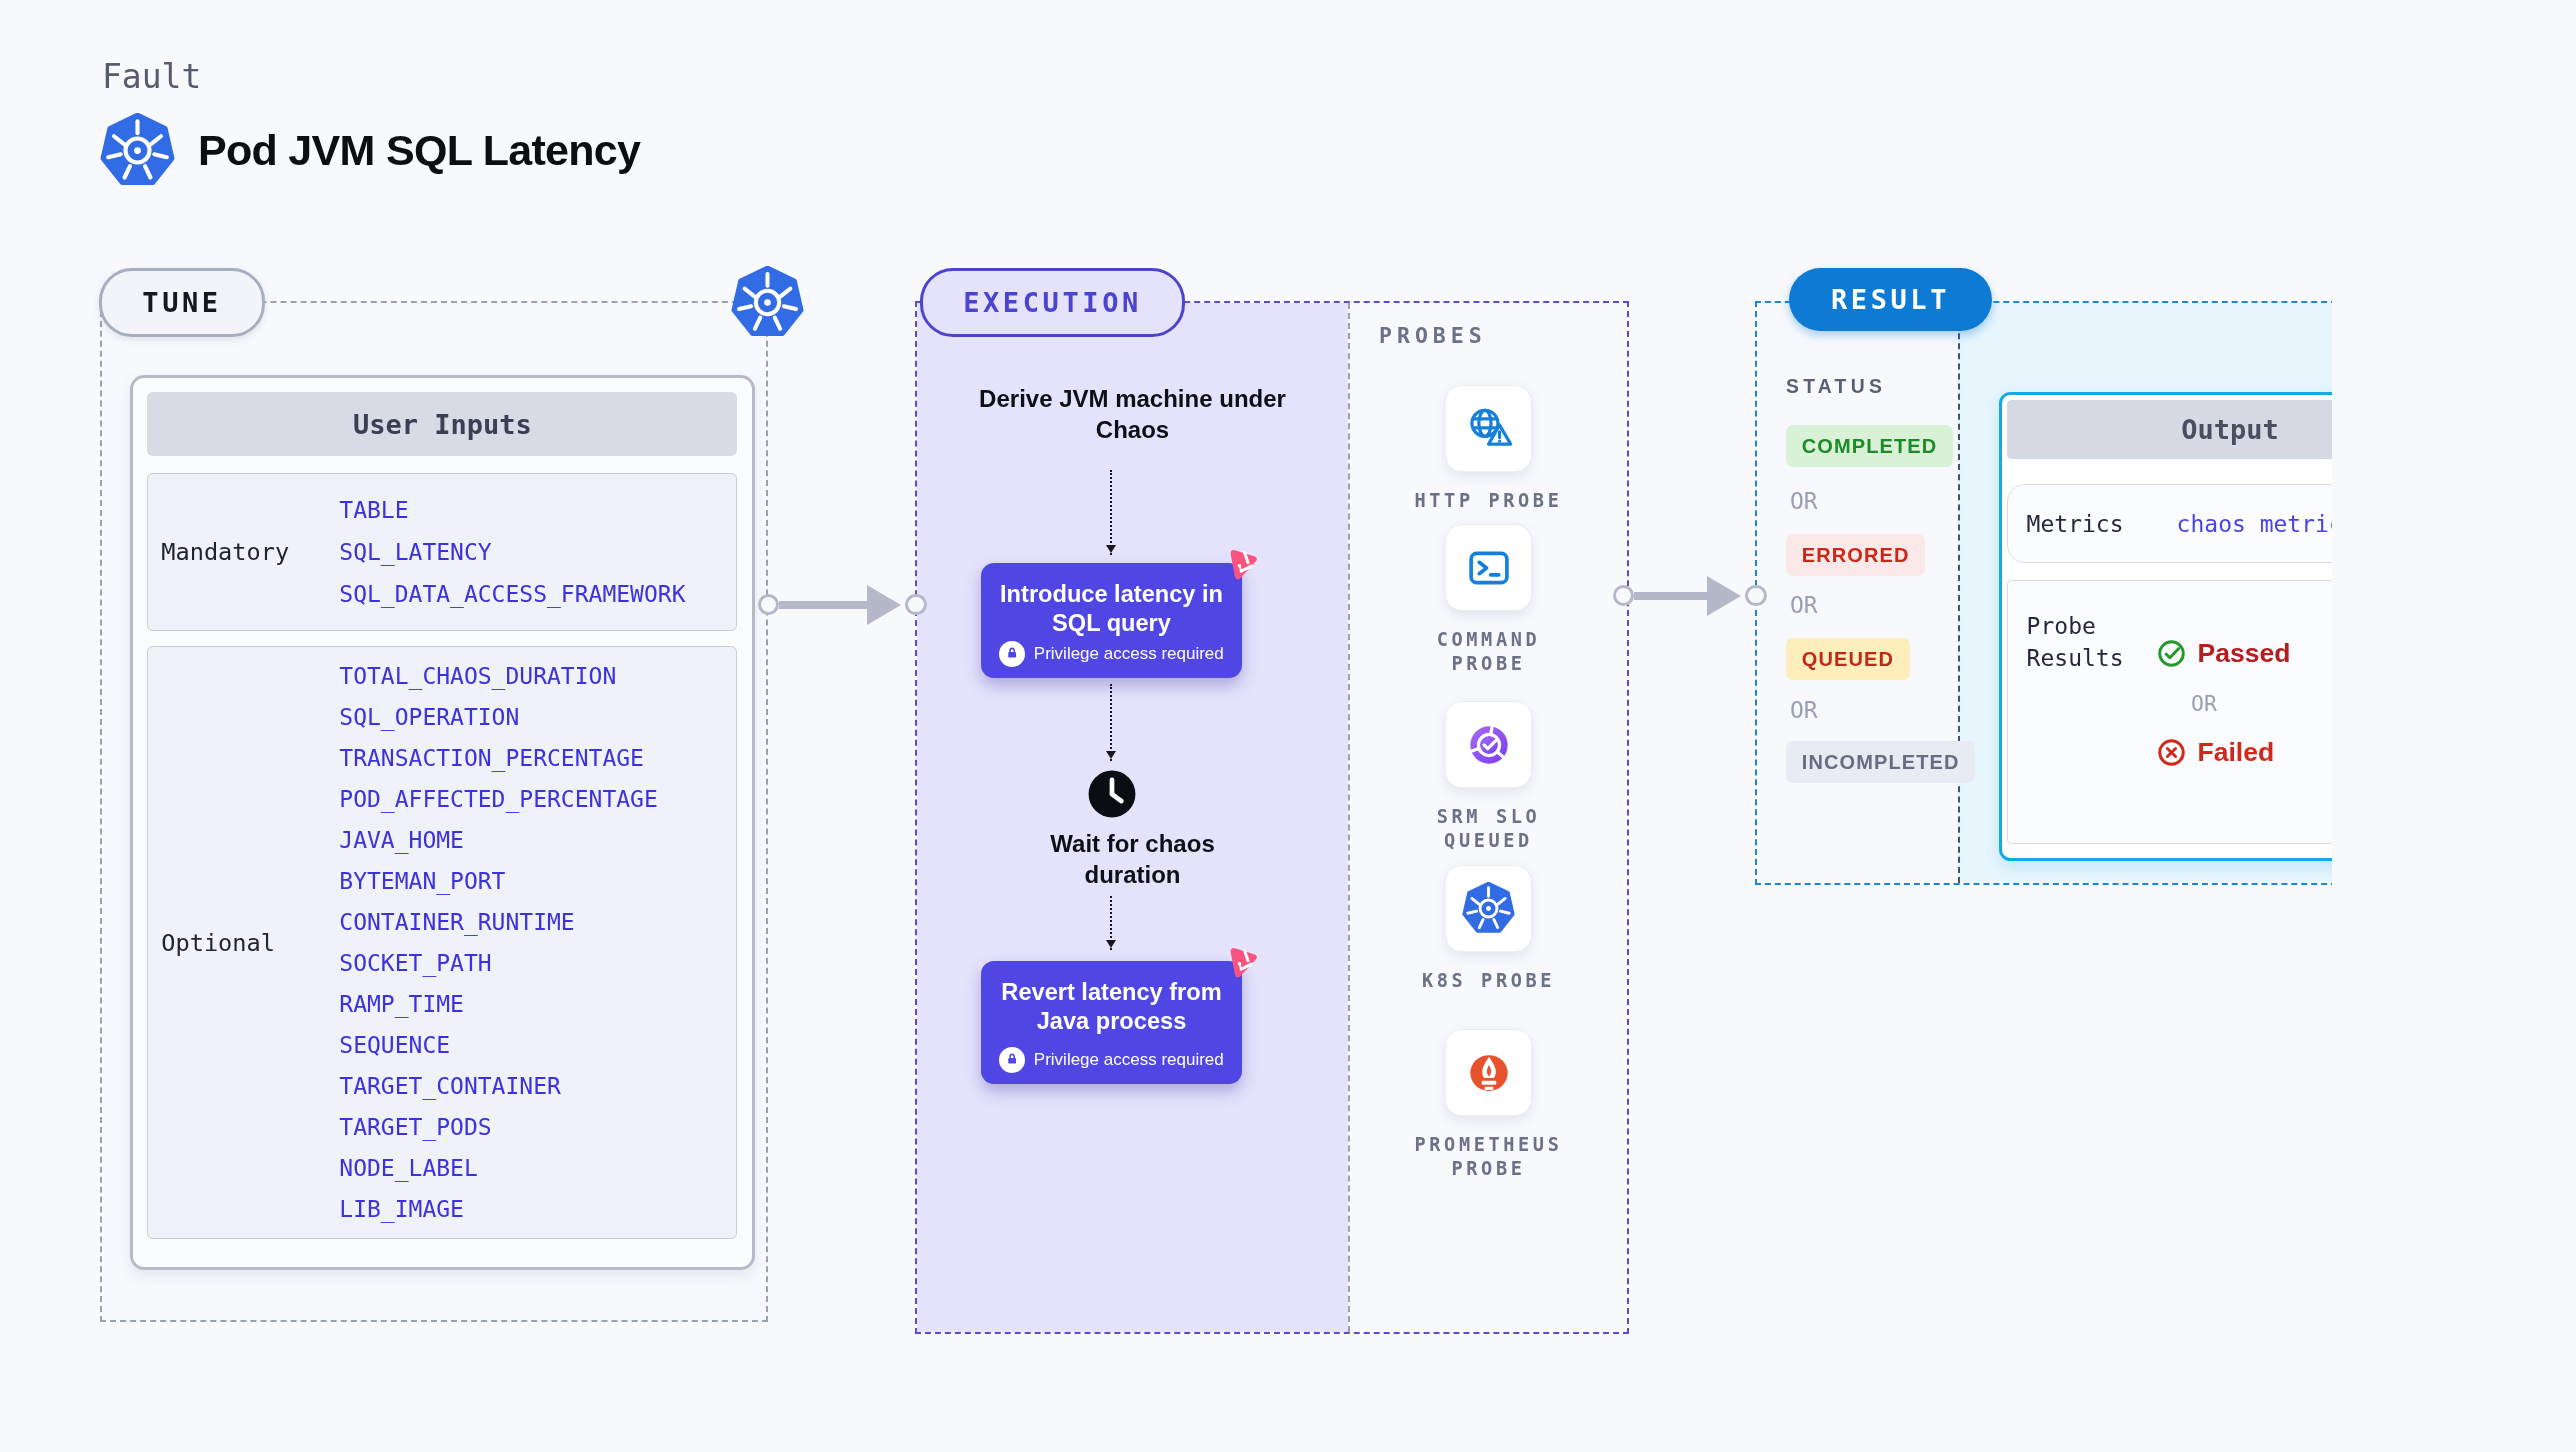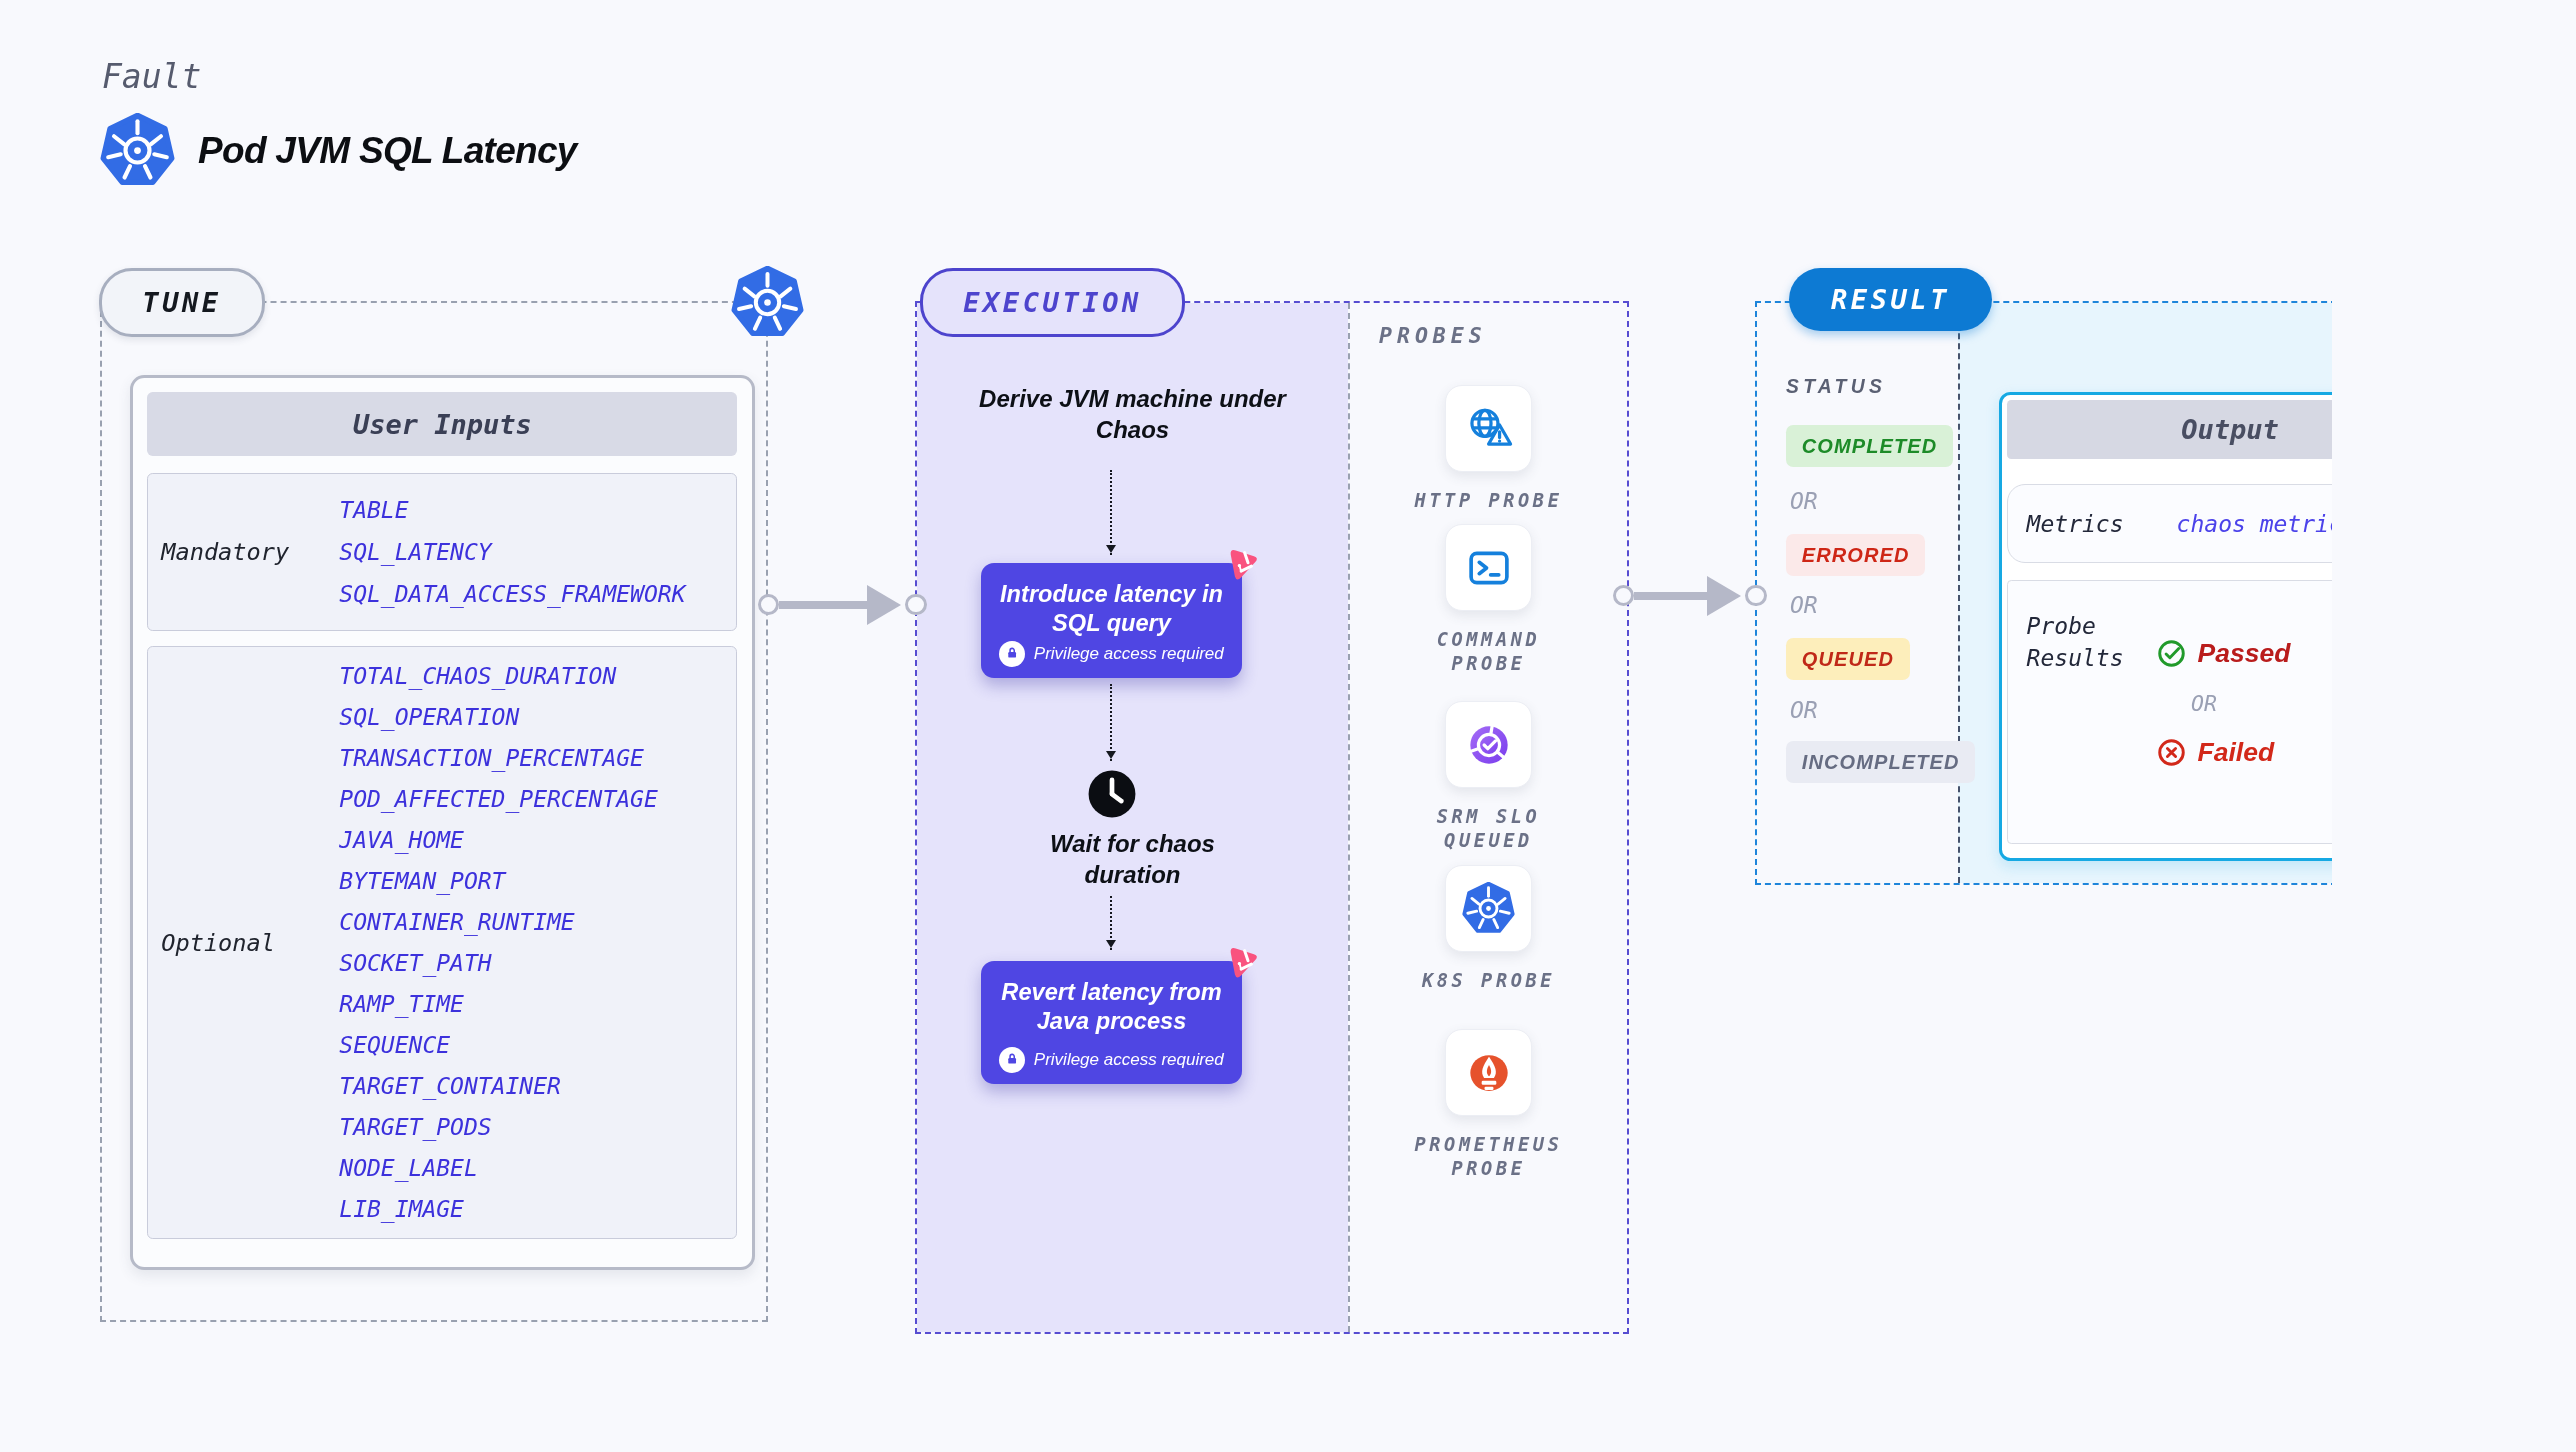--- a/index.html
+++ b/index.html
@@ -1,23 +1,23 @@
 <!DOCTYPE html>
 <html style="font-size:11.5px"><head>
 <meta charset="utf-8">
 <style>
   html,body{margin:0;padding:0;background:#f8f9fd;}
   .canvas{position:relative;width:2332px;height:1452px;background:#f8f9fd;overflow:hidden;
-          font-family:"Liberation Sans",sans-serif;font-style:italic;}
+          font-family:"Liberation Sans",sans-serif;}
 
   
   .kicker{position:absolute;left:102px;top:57px;font-family:"DejaVu Sans Mono",monospace;
           font-size:33px;color:#565b6e;}
   .title-row{position:absolute;left:100px;top:113px;display:flex;align-items:center;gap:23px;}
-  .title-text{font-size:37px;font-weight:bold;color:#0c0e12;letter-spacing:-0.7px;}
+  .title-text{font-size:43px;font-weight:bold;color:#0c0e12;letter-spacing:-0.7px;}
 
   
   .badge{position:absolute;display:flex;align-items:center;justify-content:center;
          font-family:"DejaVu Sans Mono",monospace;font-weight:bold;font-size:27px;
          letter-spacing:3.6px;border-radius:33px;z-index:6;}
   .panel{position:absolute;box-sizing:border-box;}
 
   
   .tune-panel{left:100px;top:301px;width:668px;height:1021px;border:2.9px dashed #99a1b0;}
   .tune-badge{left:99px;top:268px;width:160px;height:63px;background:#f2f4f9;

